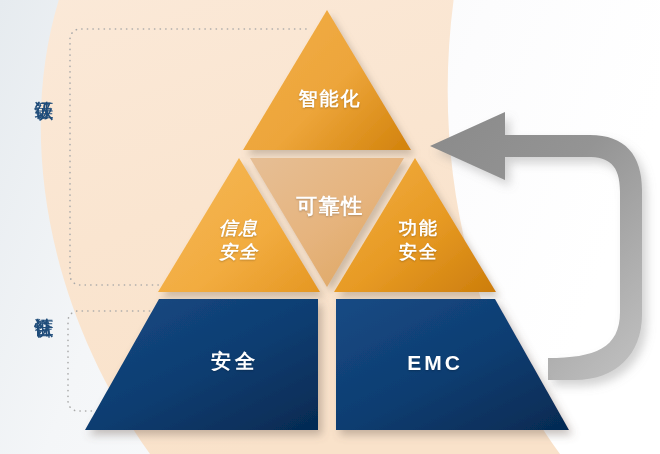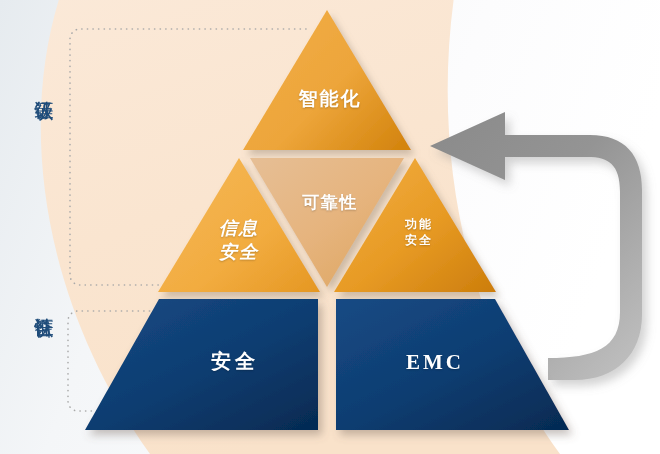--- a/index.html
+++ b/index.html
@@ -60,42 +60,42 @@
     white-space: pre-line;
     pointer-events: none;
     line-height: 1.32;
   }
   #text-smart {
     left: 262px; top: 86px; width: 136px;
     font-size: 19px;
   }
   #text-reliability {
     left: 270px; top: 192px; width: 120px;
-    font-size: 17px;
+    font-size: 21px;
     letter-spacing: 1.5px;
   }
   #text-infosec {
     left: 192px; top: 217px; width: 94px;
     font-size: 18px;
     font-style: italic;
   }
   #text-funcsafe {
     left: 372px; top: 217px; width: 94px;
-    font-size: 12px;
+    font-size: 18px;
   }
   #text-safety {
     left: 165px; top: 348px; width: 140px;
     font-size: 20px;
     letter-spacing: 4px;
   }
   #text-emc {
     left: 365px; top: 349px; width: 140px;
     font-size: 21px;
     letter-spacing: 3px;
-    font-family: Liberation Serif, serif;
+    font-family: Liberation Sans, sans-serif;
   }
 </style>
 </head>
 <body>
 
 <div id="stage">
 
   <svg class="layer" viewBox="0 0 660 454" xmlns="http://www.w3.org/2000/svg">
     <defs>
       <linearGradient id="gFade" x1="0" y1="0" x2="1" y2="0.25">

